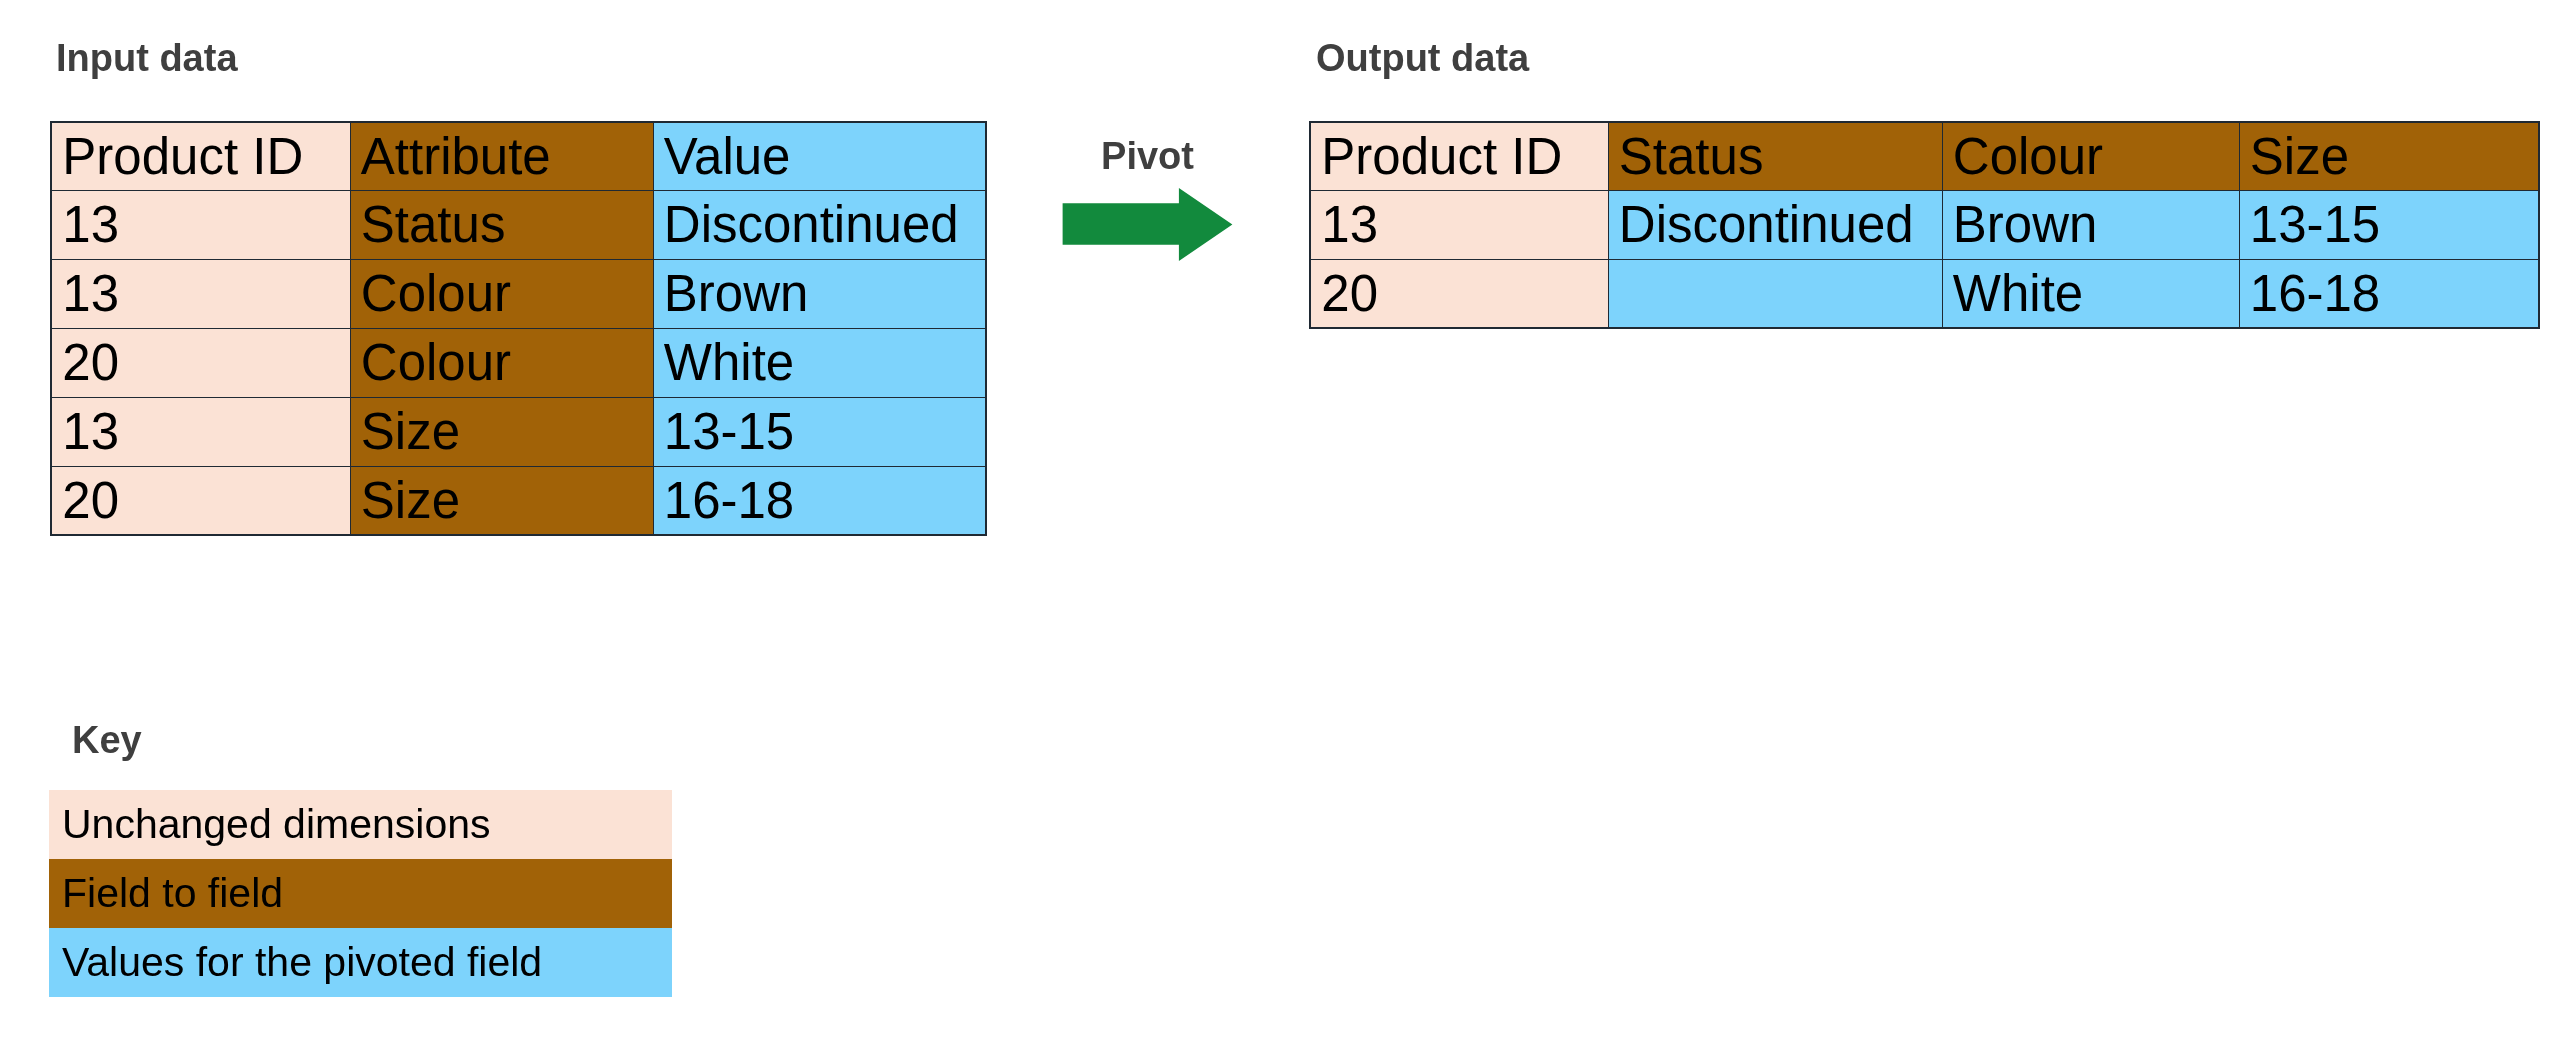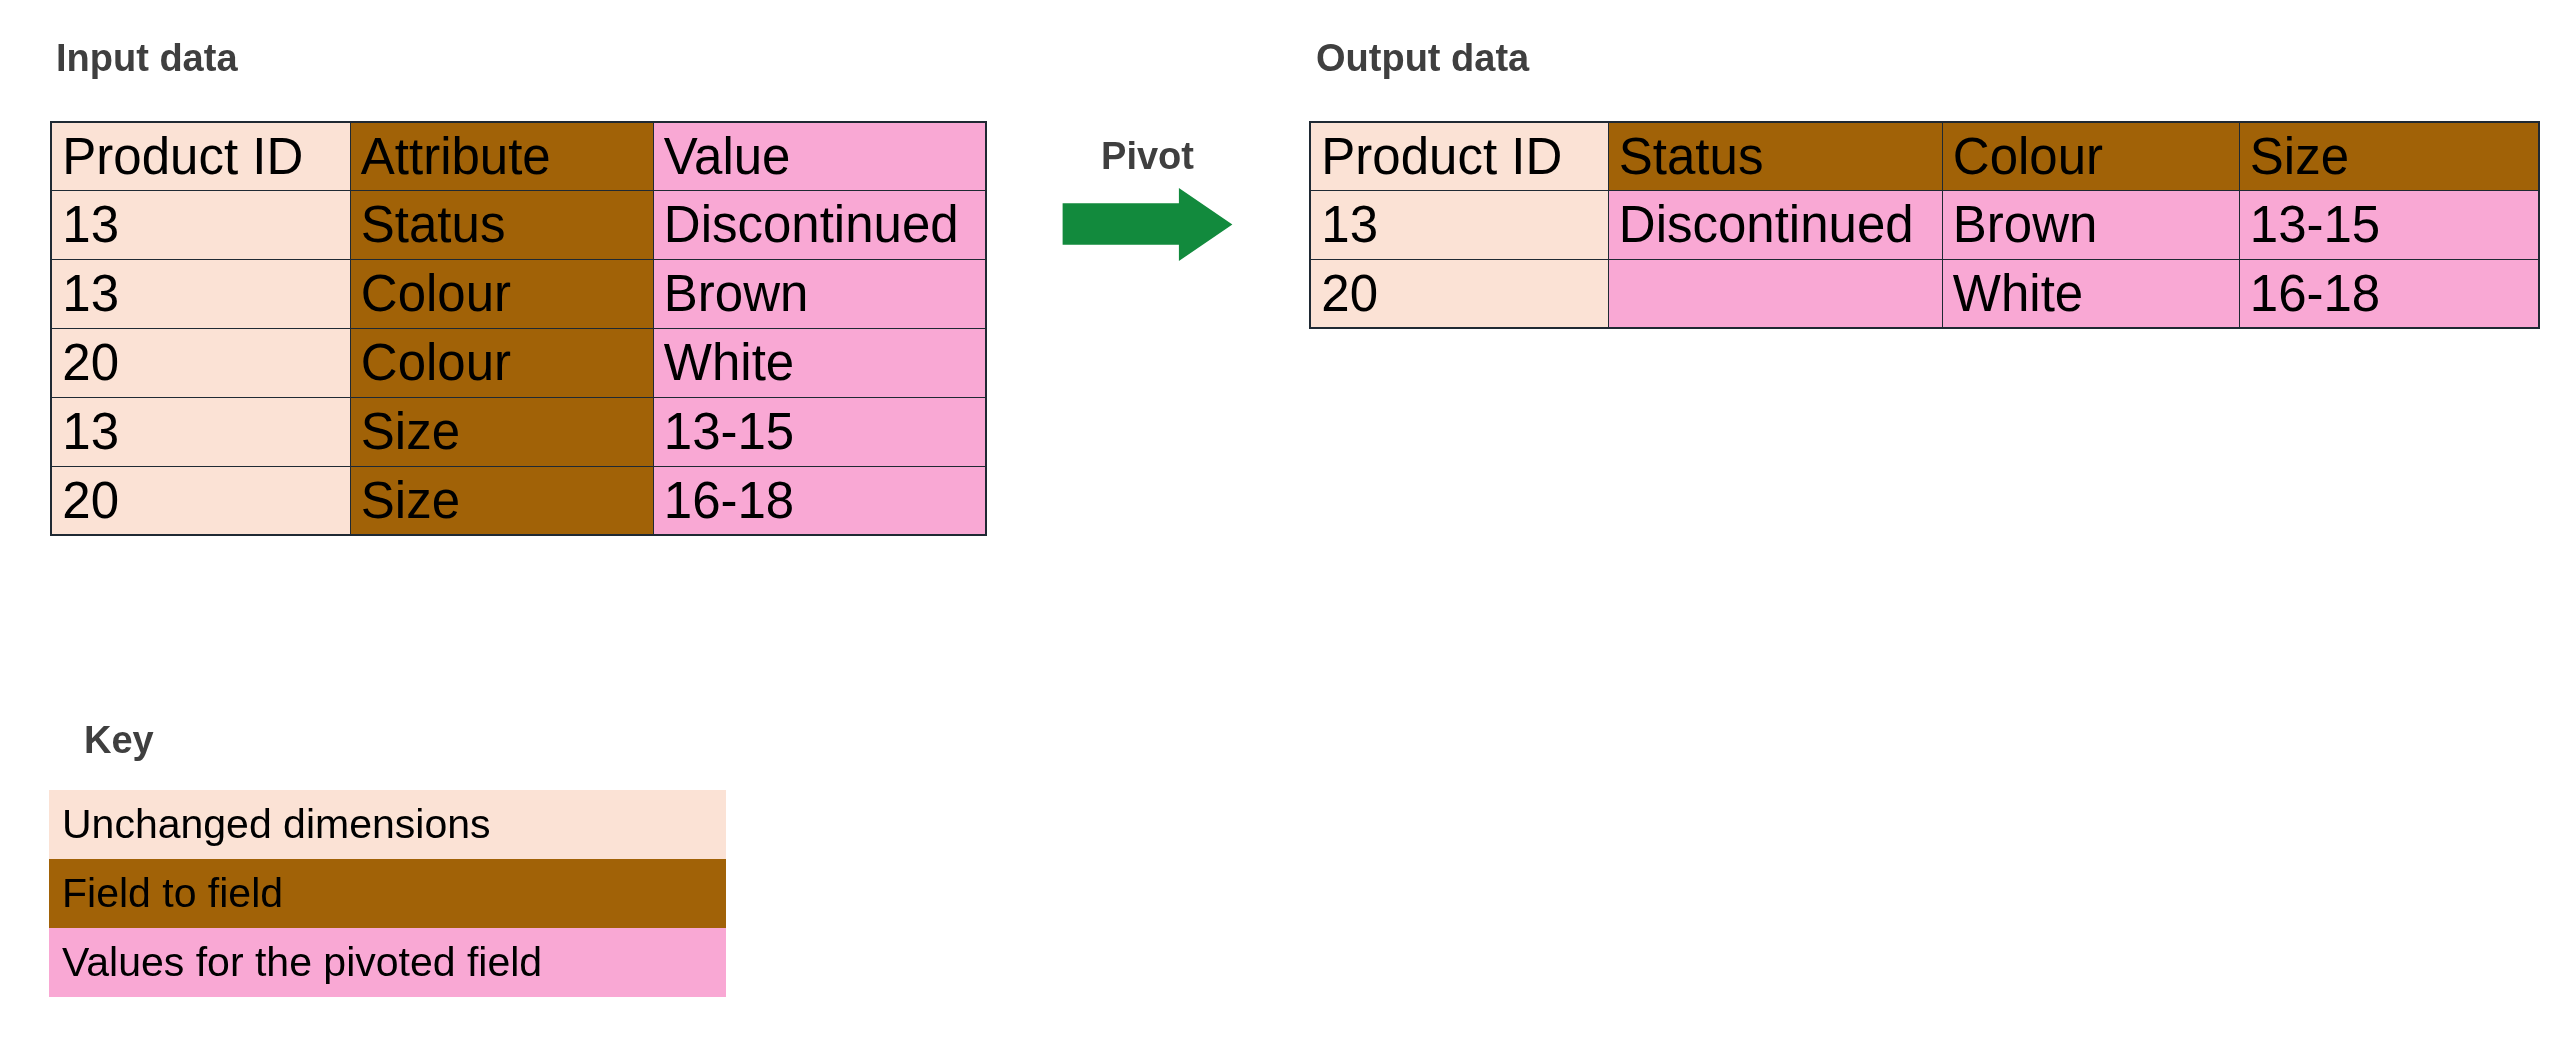--- a/index.html
+++ b/index.html
@@ -36,60 +36,60 @@
     vertical-align: middle;
     padding: 0 10.3px;
     overflow: hidden;
     white-space: nowrap;
   }
   tr.hdr-row { height: 68px; }
   tr.data-row { height: 69px; }
   .num { text-align: right; }
   .c-dim { background: #fbe2d5; }
   .c-piv { background: #a16207; }
-  .c-val { background: #f9a8d4; }
+  .c-val { background: #7dd3fc; }
   .pivot-label {
     width: 171px;
     text-align: center;
   }
   .arrow-wrap {
     position: absolute;
     left: 1062px;
     top: 188px;
     width: 171px;
     height: 73px;
   }
   .arrow-wrap svg { display: block; }
   .arrow-shape { fill: #128a3d; }
   .keybox {
     position: absolute;
     left: 49px;
     top: 790px;
-    width: 677px;
+    width: 623px;
     border-radius: 25px;
   }
   .keyrow {
     height: 69px;
     display: flex;
     align-items: center;
     padding-left: 13px;
     font-size: 41px;
     white-space: nowrap;
   }
 </style>
 </head>
 <body>
 
 <div class="title" style="left:56px; top:39px;">Input data</div>
 
 <div class="title" style="left:1316px; top:39px;">Output data</div>
 
 <div class="title pivot-label" style="left:1062px; top:137px;">Pivot</div>
 
-<div class="title" style="left:84px; top:721px;">Key</div>
+<div class="title" style="left:72px; top:721px;">Key</div>
 
 <table class="grid" style="left:50px; top:121px; width:936px;">
   <colgroup>
     <col style="width:299px;">
       <col style="width:303px;">
       <col style="width:333px;">
   </colgroup>
   <tbody>
     <tr class="hdr-row">
       <th class="c-dim">Product ID</th>

